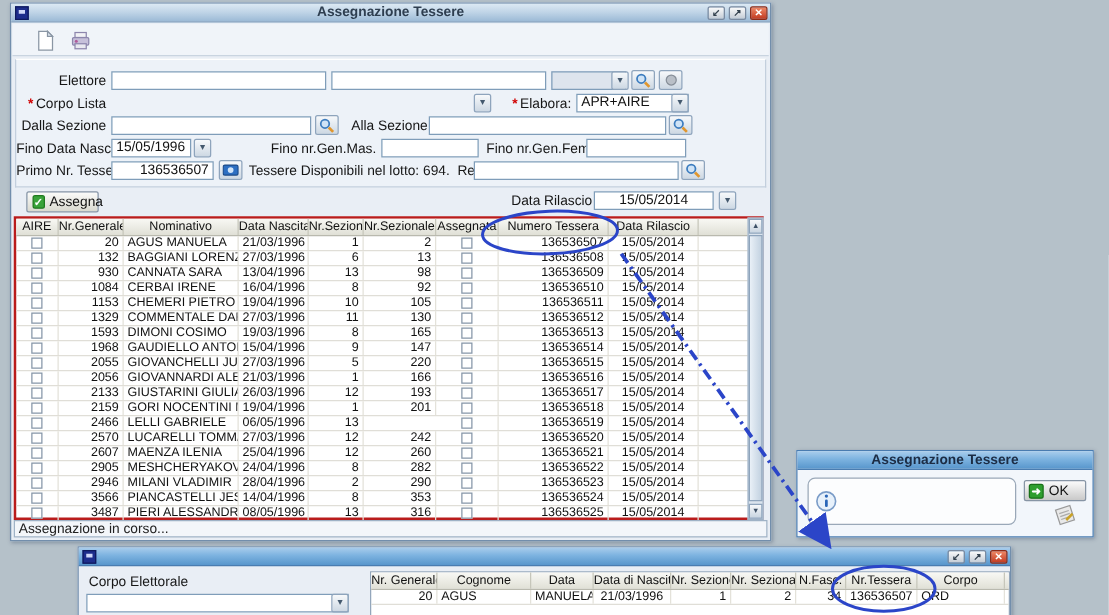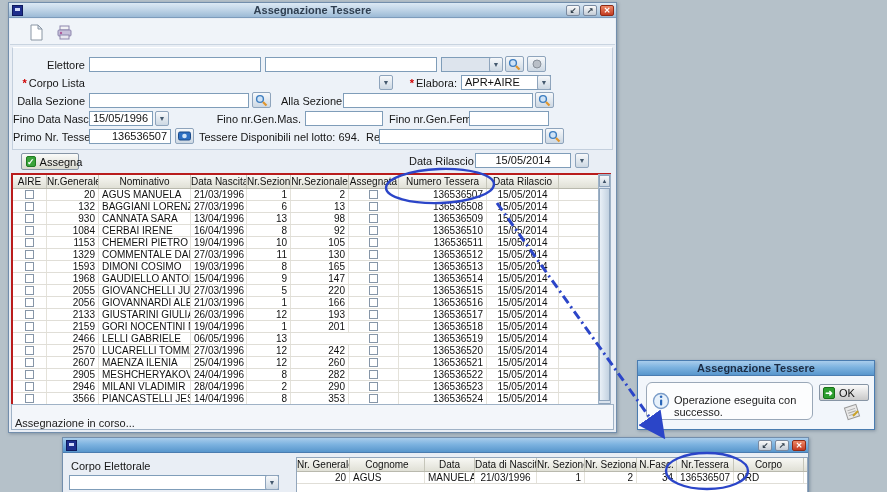--- a/index.html
+++ b/index.html
@@ -47,21 +47,21 @@
   .grid-row { display:flex; height:12px; border-bottom:1px solid #e0ded7; }
   .g-cell { font-size:10px; line-height:11px; padding:0 3px; border-right:1px solid #e4e2da; overflow:hidden; white-space:nowrap; flex:0 0 auto; }
   .g-cell.r { text-align:right; } .g-cell.c { text-align:center; } .g-cell.l { text-align:left; }
   .cb { display:inline-block; width:9px; height:9px; background:#fff; border:1px solid #8696a8; vertical-align:middle; }
   .cb-wrap { display:flex; align-items:center; justify-content:center; padding:0; }
 
   .scrollbar { position:absolute; right:2px; top:184px; width:13px; height:229px; background:#dbe4ee; border:1px solid #9fb2c6; }
   .sb-btn { position:absolute; left:0; width:11px; height:12px; background:linear-gradient(#f6f8fa,#c9d5e1); border:1px solid #8ea4bc; font-size:6px; text-align:center; line-height:11px; color:#3d5066; }
   .sb-thumb { position:absolute; left:0; top:13px; width:11px; height:200px; background:linear-gradient(90deg,#e9f0f7,#c3d2e1); border:1px solid #8ea4bc; }
 
-  .statusbar { position:absolute; left:2px; right:2px; bottom:2px; height:14px; background:#f3f6fa; border:1px solid #9fb2c6; font-size:11px; line-height:12px; padding:12px 3px; color:#222; }
+  .statusbar { position:absolute; left:2px; right:2px; bottom:2px; height:14px; background:#f3f6fa; border:1px solid #9fb2c6; font-size:11px; line-height:12px; padding:0 3px; color:#222; }
 
   
   .dlg-msgbox { position:absolute; left:8px; top:21px; width:167px; height:38px; background:#fcfdfe; border:1px solid #9aa8b8; border-radius:6px; }
   .ok-btn { position:absolute; left:181px; top:23px; width:50px; height:17px; border:1px solid #8795a5; border-radius:2px;
     background:linear-gradient(#fbfbfb,#c9c9c9); display:flex; align-items:center; gap:4px; padding:0 3px; font-size:11px; }
   .ok-arrow { width:12px; height:12px; background:#2e9e2e; border:1px solid #187018; border-radius:2px; color:#fff; font-size:9px; line-height:11px; text-align:center; font-weight:bold; }
 
   
   .annotations { position:absolute; left:0; top:0; width:887px; height:492px; pointer-events:none; z-index:40; }
 </style>
@@ -487,21 +487,20 @@
   <div class="window" style="left:637px; top:360px; width:238px; height:70px; border-color:#4a7cb0; background:#f2f6fb;">
     <div class="titlebar vivid">
       <span class="title-text" style="color:#1c2c44;">Assegnazione Tessere</span>
     </div>
     <div class="dlg-msgbox">
       <svg class="abs" style="left:5px; top:9px;" width="18" height="18" viewBox="0 0 18 18">
         <circle cx="9" cy="9" r="7.5" fill="#e7f1fb" stroke="#7a9cc8" stroke-width="1.3"></circle>
         <rect x="8" y="7.5" width="2.2" height="6" rx="1" fill="#2a66b8"></rect>
         <circle cx="9.1" cy="4.8" r="1.3" fill="#2a66b8"></circle>
       </svg>
-      <span class="abs" style="left:27px; top:11px; font-size:11px; color:#222;">Operazione eseguita con successo.</span>
     </div>
     <div class="ok-btn">
       <span class="ok-arrow">➜</span>
       <span>OK</span>
     </div>
     <svg class="abs" style="left:205px; top:42px;" width="18" height="18" viewBox="0 0 18 18">
       <g transform="rotate(-18 9 9)">
         <rect x="3" y="3" width="12" height="12" fill="#e8e8e8" stroke="#9a9a9a"></rect>
         <line x1="5" y1="6.5" x2="13" y2="6.5" stroke="#aaa"></line>
         <line x1="5" y1="9" x2="13" y2="9" stroke="#aaa"></line>

